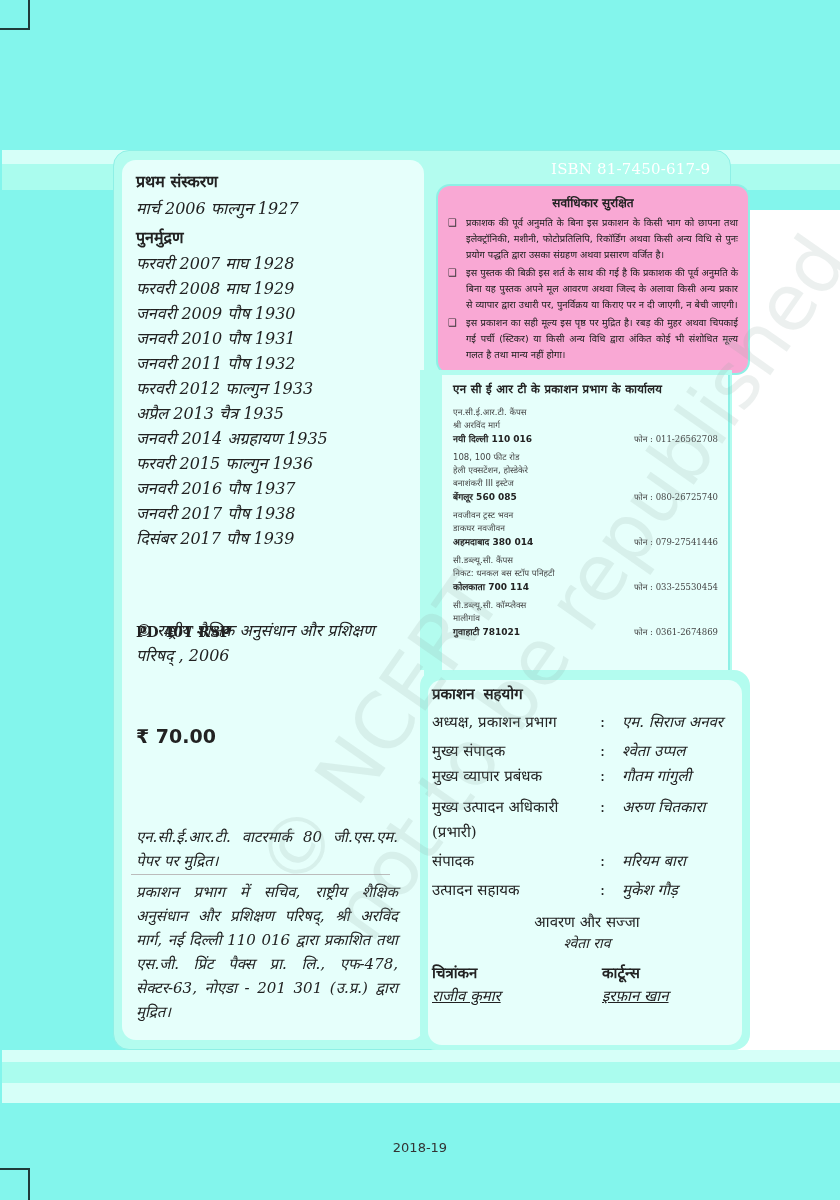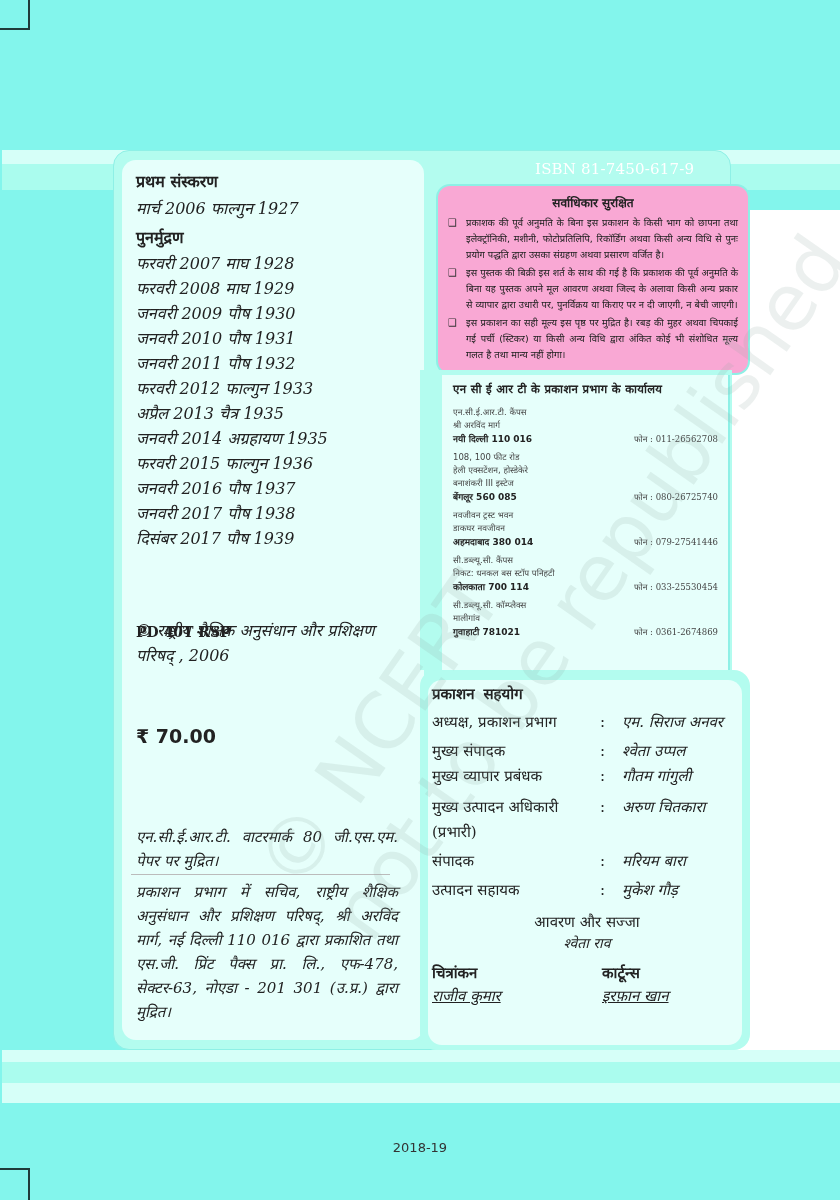--- a/index.html
+++ b/index.html
@@ -26,21 +26,21 @@
   
   .white-area { position: absolute; left: 700px; top: 210px; width: 140px; height: 840px; background: #ffffff; }
   .white-area-2 { position: absolute; left: 420px; top: 1020px; width: 420px; height: 30px; background: #ffffff; }
 
   
   .frame {
     position: absolute; left: 113px; top: 150px; width: 618px; height: 900px;
     background: #b3fcef; border: 1px solid #8ef0e6; border-radius: 16px;
   }
   .isbn {
-    position: absolute; left: 535px; top: 160px;
+    position: absolute; left: 551px; top: 160px;
     font-family: "DejaVu Serif", serif; font-size: 15px; color: #ffffff;
     letter-spacing: 0.2px;
   }
 
   
   .left-card {
     position: absolute; left: 122px; top: 160px; width: 302px; height: 880px;
     background: #e6fffb; border-radius: 14px;
   }
   .lc { position: absolute; left: 136px; width: 270px; }

